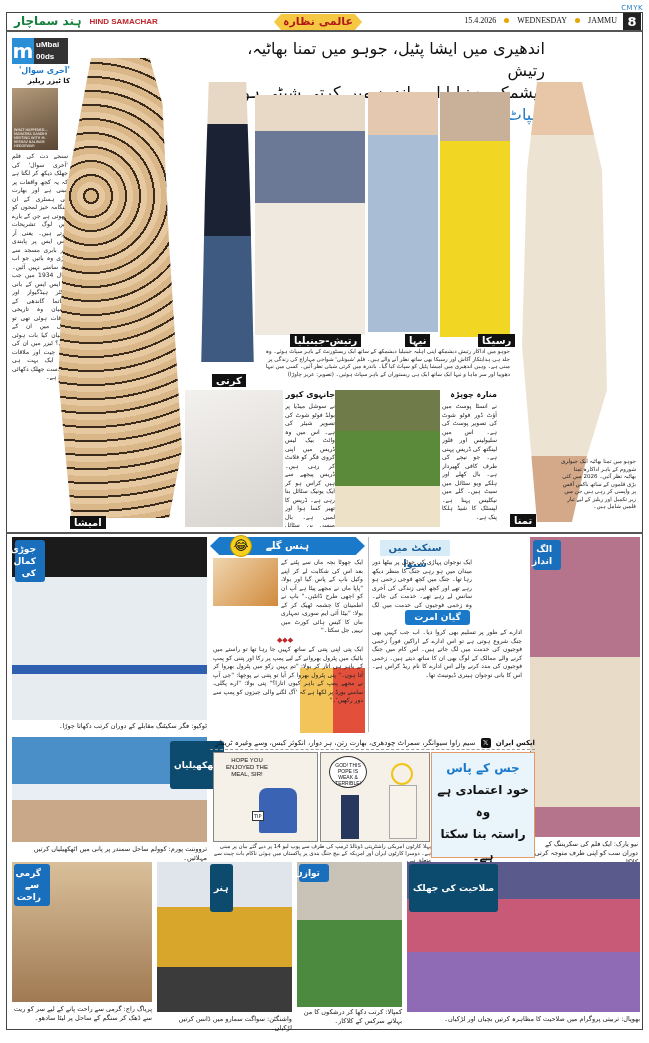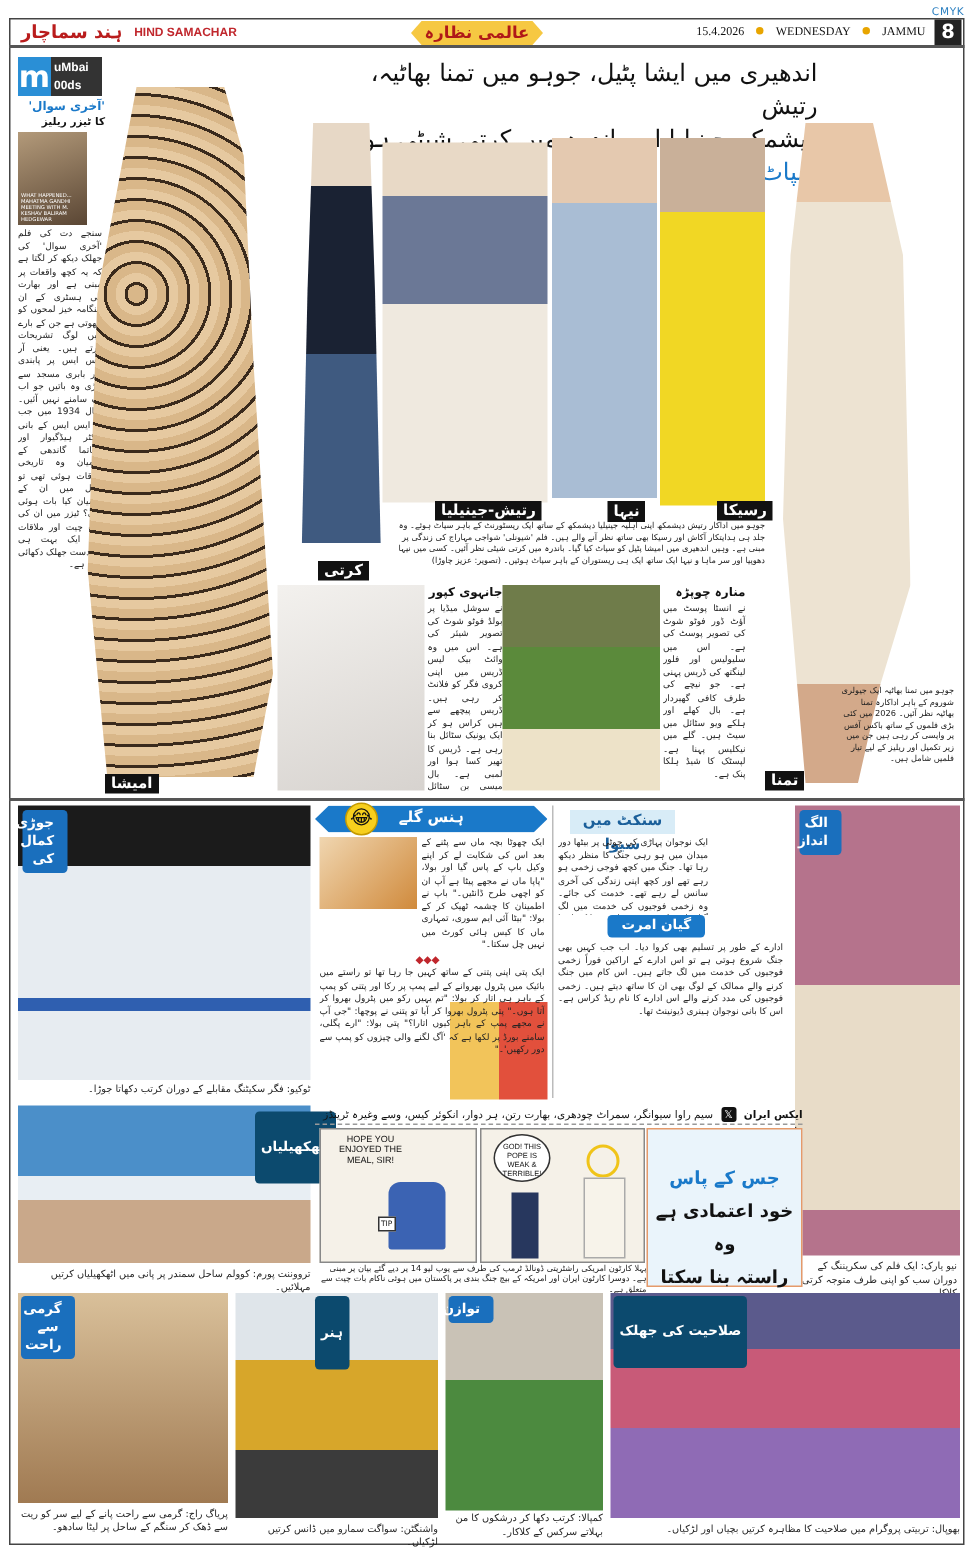--- a/index.html
+++ b/index.html
@@ -2,21 +2,21 @@
 <html><head>
 <meta charset="utf-8">
 <style>
 *{box-sizing:border-box;margin:0;padding:0}
 body{width:649px;height:1043px;background:#fff;font-family:"DejaVu Sans",sans-serif;position:relative;overflow:hidden;color:#111}
 .abs{position:absolute}
 .urdu{direction:rtl;font-family:"DejaVu Sans",sans-serif}
 .cmyk{top:4px;right:6px;font-size:7px;color:#2a7fc0;letter-spacing:.5px}
 .page{left:6px;top:12px;width:637px;height:1018px;border:1px solid #444}
 .masthead{left:6px;top:12px;width:637px;height:20px;border-bottom:2px solid #555;display:flex;align-items:center}
-.logo-urdu{color:#b91c1c;font-weight:bold;font-size:12px;margin-left:8px}
+.logo-urdu{color:#15803d;font-weight:bold;font-size:12px;margin-left:8px}
 .logo-en{color:#c0272d;font-weight:bold;font-size:8px;margin-left:8px;font-family:"Liberation Sans",sans-serif}
 .section-tag{position:absolute;left:268px;top:2px;width:88px;height:16px;background:#f6c842;color:#b01818;font-size:11px;font-weight:bold;text-align:center;line-height:16px;clip-path:polygon(8% 0,92% 0,100% 50%,92% 100%,8% 100%,0 50%)}
 .dateline{position:absolute;right:26px;top:4px;font-size:8px;font-family:"Liberation Serif",serif;display:flex;gap:8px;align-items:center}
 .dot{width:5px;height:5px;border-radius:50%;background:#e8a500;display:inline-block}
 .pageno{position:absolute;right:2px;top:1px;width:18px;height:17px;background:#222;color:#fff;font-weight:bold;font-size:13px;text-align:center;line-height:17px}
 .mumbai{left:12px;top:38px;width:56px;height:26px;display:flex}
 .mumbai .m{width:22px;background:#2a8fd6;color:#fff;font-weight:bold;font-size:20px;text-align:center;line-height:26px}
 .mumbai .rest{flex:1;background:#333;color:#fff;font-size:8px;font-weight:bold;line-height:12px;padding:1px 2px;font-family:"Liberation Sans",sans-serif}
 .headline{left:220px;top:38px;width:325px;font-size:16px;font-weight:normal;line-height:22px;text-align:right;direction:rtl}
 .headline .blue{color:#1a79c9}
@@ -24,21 +24,21 @@
 .caption-tag{background:#111;color:#fff;font-size:10px;font-weight:bold;padding:1px 4px;direction:rtl}
 .body-text{font-size:6px;line-height:8.5px;text-align:justify;direction:rtl;color:#222}
 .col-text{overflow:hidden}
 .sectionbar{left:6px;top:532px;width:637px;height:2px;background:#555}
 .badge-blue{background:#1a6fbd;color:#fff;font-size:9px;font-weight:bold;text-align:center;border-radius:3px;line-height:12px;padding:3px 9px;direction:rtl}
 .badge-orange{background:#0c4a6e;color:#fff;font-size:9px;font-weight:bold;text-align:right;border-radius:3px;padding:19px 4px;direction:rtl}
 .hans{left:210px;top:537px;width:155px;height:18px;background:#1a79c9;color:#fff;font-size:10px;font-weight:bold;text-align:center;line-height:18px;clip-path:polygon(6% 0,94% 0,100% 50%,94% 100%,6% 100%,0 50%)}
 .smiley{left:230px;top:535px;width:22px;height:22px;border-radius:50%;background:#f7cf1d;border:1px solid #c59a00;font-size:13px;text-align:center;line-height:20px}
 .sankat{left:380px;top:540px;width:70px;height:16px;background:#d8ecf7;color:#1a5f9a;font-size:10px;font-weight:bold;text-align:center;line-height:16px}
 .gyan{left:405px;top:610px;width:65px;height:15px;background:#1a79c9;color:#fff;font-size:9px;font-weight:bold;text-align:center;line-height:15px;border-radius:3px}
-.quote-box{left:431px;top:752px;width:104px;height:106px;border:1px solid #e59a6a;background:#eaf4fb;text-align:center;direction:rtl;padding-top:21px}
+.quote-box{left:431px;top:752px;width:104px;height:106px;border:1px solid #e59a6a;background:#eaf4fb;text-align:center;direction:rtl;padding-top:4px}
 .quote-box .q1{color:#1a79c9;font-size:12px;font-weight:bold;line-height:22px}
 .quote-box .q2{color:#111;font-size:12px;font-weight:bold;line-height:22px}
 .trends{left:210px;top:738px;width:325px;height:12px;font-size:7px;direction:rtl;text-align:right;border-bottom:1px dashed #999}
 .xicon{display:inline-block;width:10px;height:10px;background:#111;color:#fff;font-size:7px;text-align:center;line-height:10px;border-radius:2px;margin:0 3px}
 .divider-v{background:#bbb;width:1px}
 .cartoon{background:#f5f1e8;border:1px solid #888}
 .cap{font-size:6.5px;line-height:9px;direction:rtl;text-align:right;color:#222}
 </style>
 </head>
 <body>

